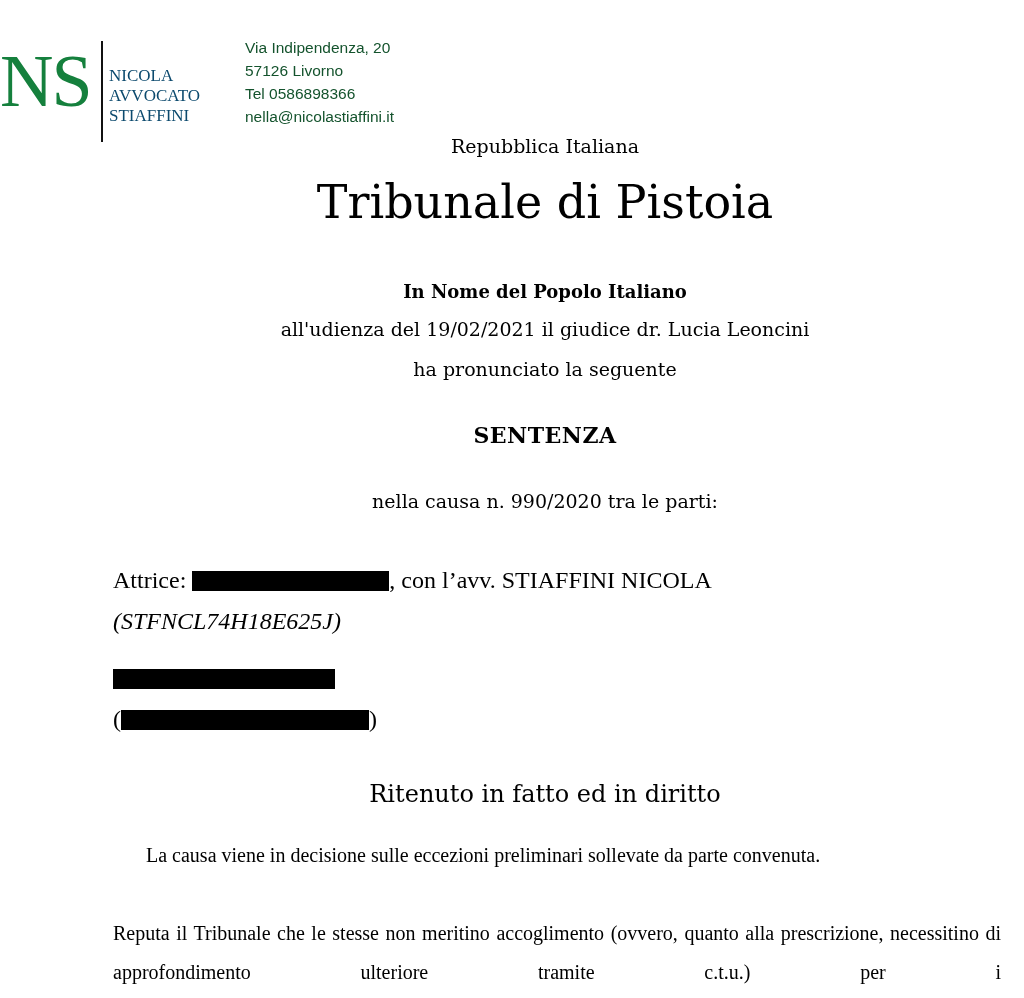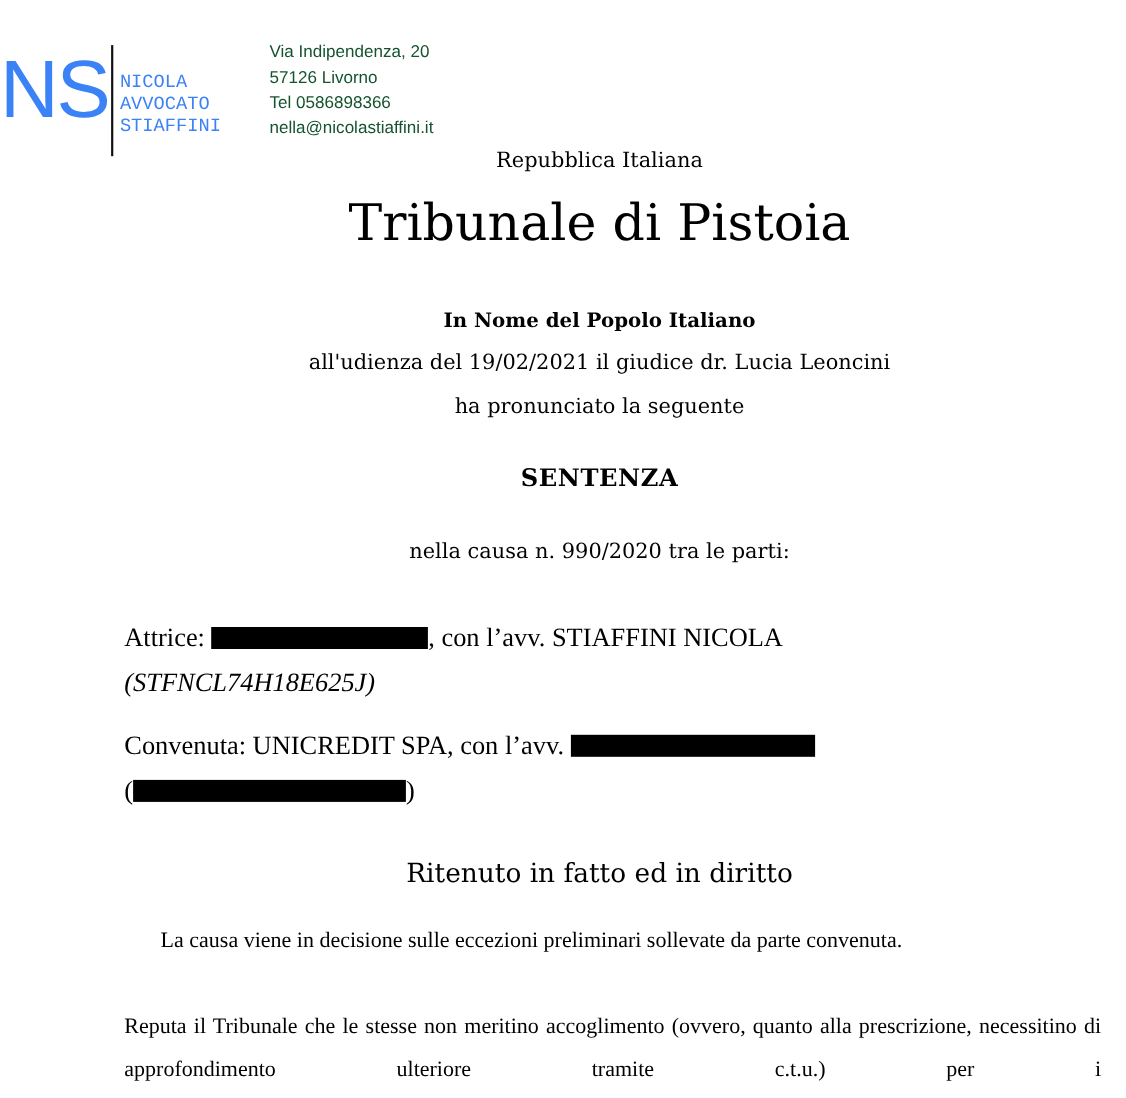--- a/index.html
+++ b/index.html
@@ -1,23 +1,23 @@
 <!DOCTYPE html>
 <html><head>
   <meta charset="utf-8">
   <style>
     html, body { margin: 0; padding: 0; background: #ffffff; }
     body { width: 1024px; height: 998px; position: relative; overflow: hidden; color: #000; }
     .abs { position: absolute; }
     .serif { font-family: "DejaVu Serif", "Liberation Serif", serif; }
 
     
-    .logo-ns { left: 0px; top: 44px; font-family: Liberation Sans, sans-serif; font-size: 74px; line-height: 74px; letter-spacing: -2px; color: #3b82f6; }
+    .logo-ns { left: 0px; top: 44px; font-family: Liberation Serif, serif; font-size: 74px; line-height: 74px; letter-spacing: -2px; color: #15803d; }
     .logo-bar { left: 101px; top: 41px; width: 2px; height: 101px; background: #111; }
-    .logo-name { left: 109px; top: 66px; font-family: Liberation Mono, monospace; font-size: 17px; line-height: 20px; color: #3b82f6; }
+    .logo-name { left: 109px; top: 66px; font-family: Liberation Serif, serif; font-size: 17px; line-height: 20px; color: #0c4a6e; }
     .contact { left: 245px; top: 36px; font-family: "Liberation Sans", sans-serif; font-size: 15.5px; line-height: 23px; color: #14532d; }
 
     .center { left: 0; width: 1090px; text-align: center; }
     .republic { top: 135px; font-size: 19px; }
     .tribunal { top: 174px; font-size: 46px; line-height: 56px; }
     .in-nome { top: 281px; font-size: 18px; font-weight: bold; }
     .udienza { top: 318px; font-size: 19px; }
     .pronunciato { top: 358px; font-size: 19px; }
     .sentenza { top: 422px; font-size: 22px; font-weight: bold; letter-spacing: 0.5px; }
     .causa { top: 490px; font-size: 19px; }
@@ -51,21 +51,21 @@
 <div class="abs center serif udienza">all'udienza del 19/02/2021 il giudice dr. Lucia Leoncini</div>
 <div class="abs center serif pronunciato">ha pronunciato la seguente</div>
 <div class="abs center serif sentenza">SENTENZA</div>
 <div class="abs center serif causa">nella causa n. 990/2020 tra le parti:</div>
 
 <div class="abs party" style="top:552px;">
   <span>Attrice: </span><span class="redact" style="width:197px;"></span><span>, con l’avv. STIAFFINI NICOLA</span>
 </div>
 <div class="abs party" style="top:593px;font-style:italic;">(STFNCL74H18E625J)</div>
 <div class="abs party" style="top:650px;">
-  <span>Convenuta: UNICREDIT SPA, con l’avv. </span><span class="redact" style="width:222px;"></span>
+  <span class="redact" style="width:222px;"></span>
 </div>
 <div class="abs party" style="top:691px;">
   <span>(</span><span class="redact" style="width:248px;"></span><span>)</span>
 </div>
 
 <div class="abs center serif section-title">Ritenuto in fatto ed in diritto</div>
 <div class="abs body-text" style="top:836px;margin-left:33px;">La causa viene in decisione sulle eccezioni preliminari sollevate da parte convenuta.</div>
 <div class="abs body-text" style="top:914px; text-align-last: justify;">Reputa il Tribunale che le stesse non meritino accoglimento (ovvero, quanto alla prescrizione, necessitino di approfondimento ulteriore tramite c.t.u.) per i</div>
 
 </body></html>

